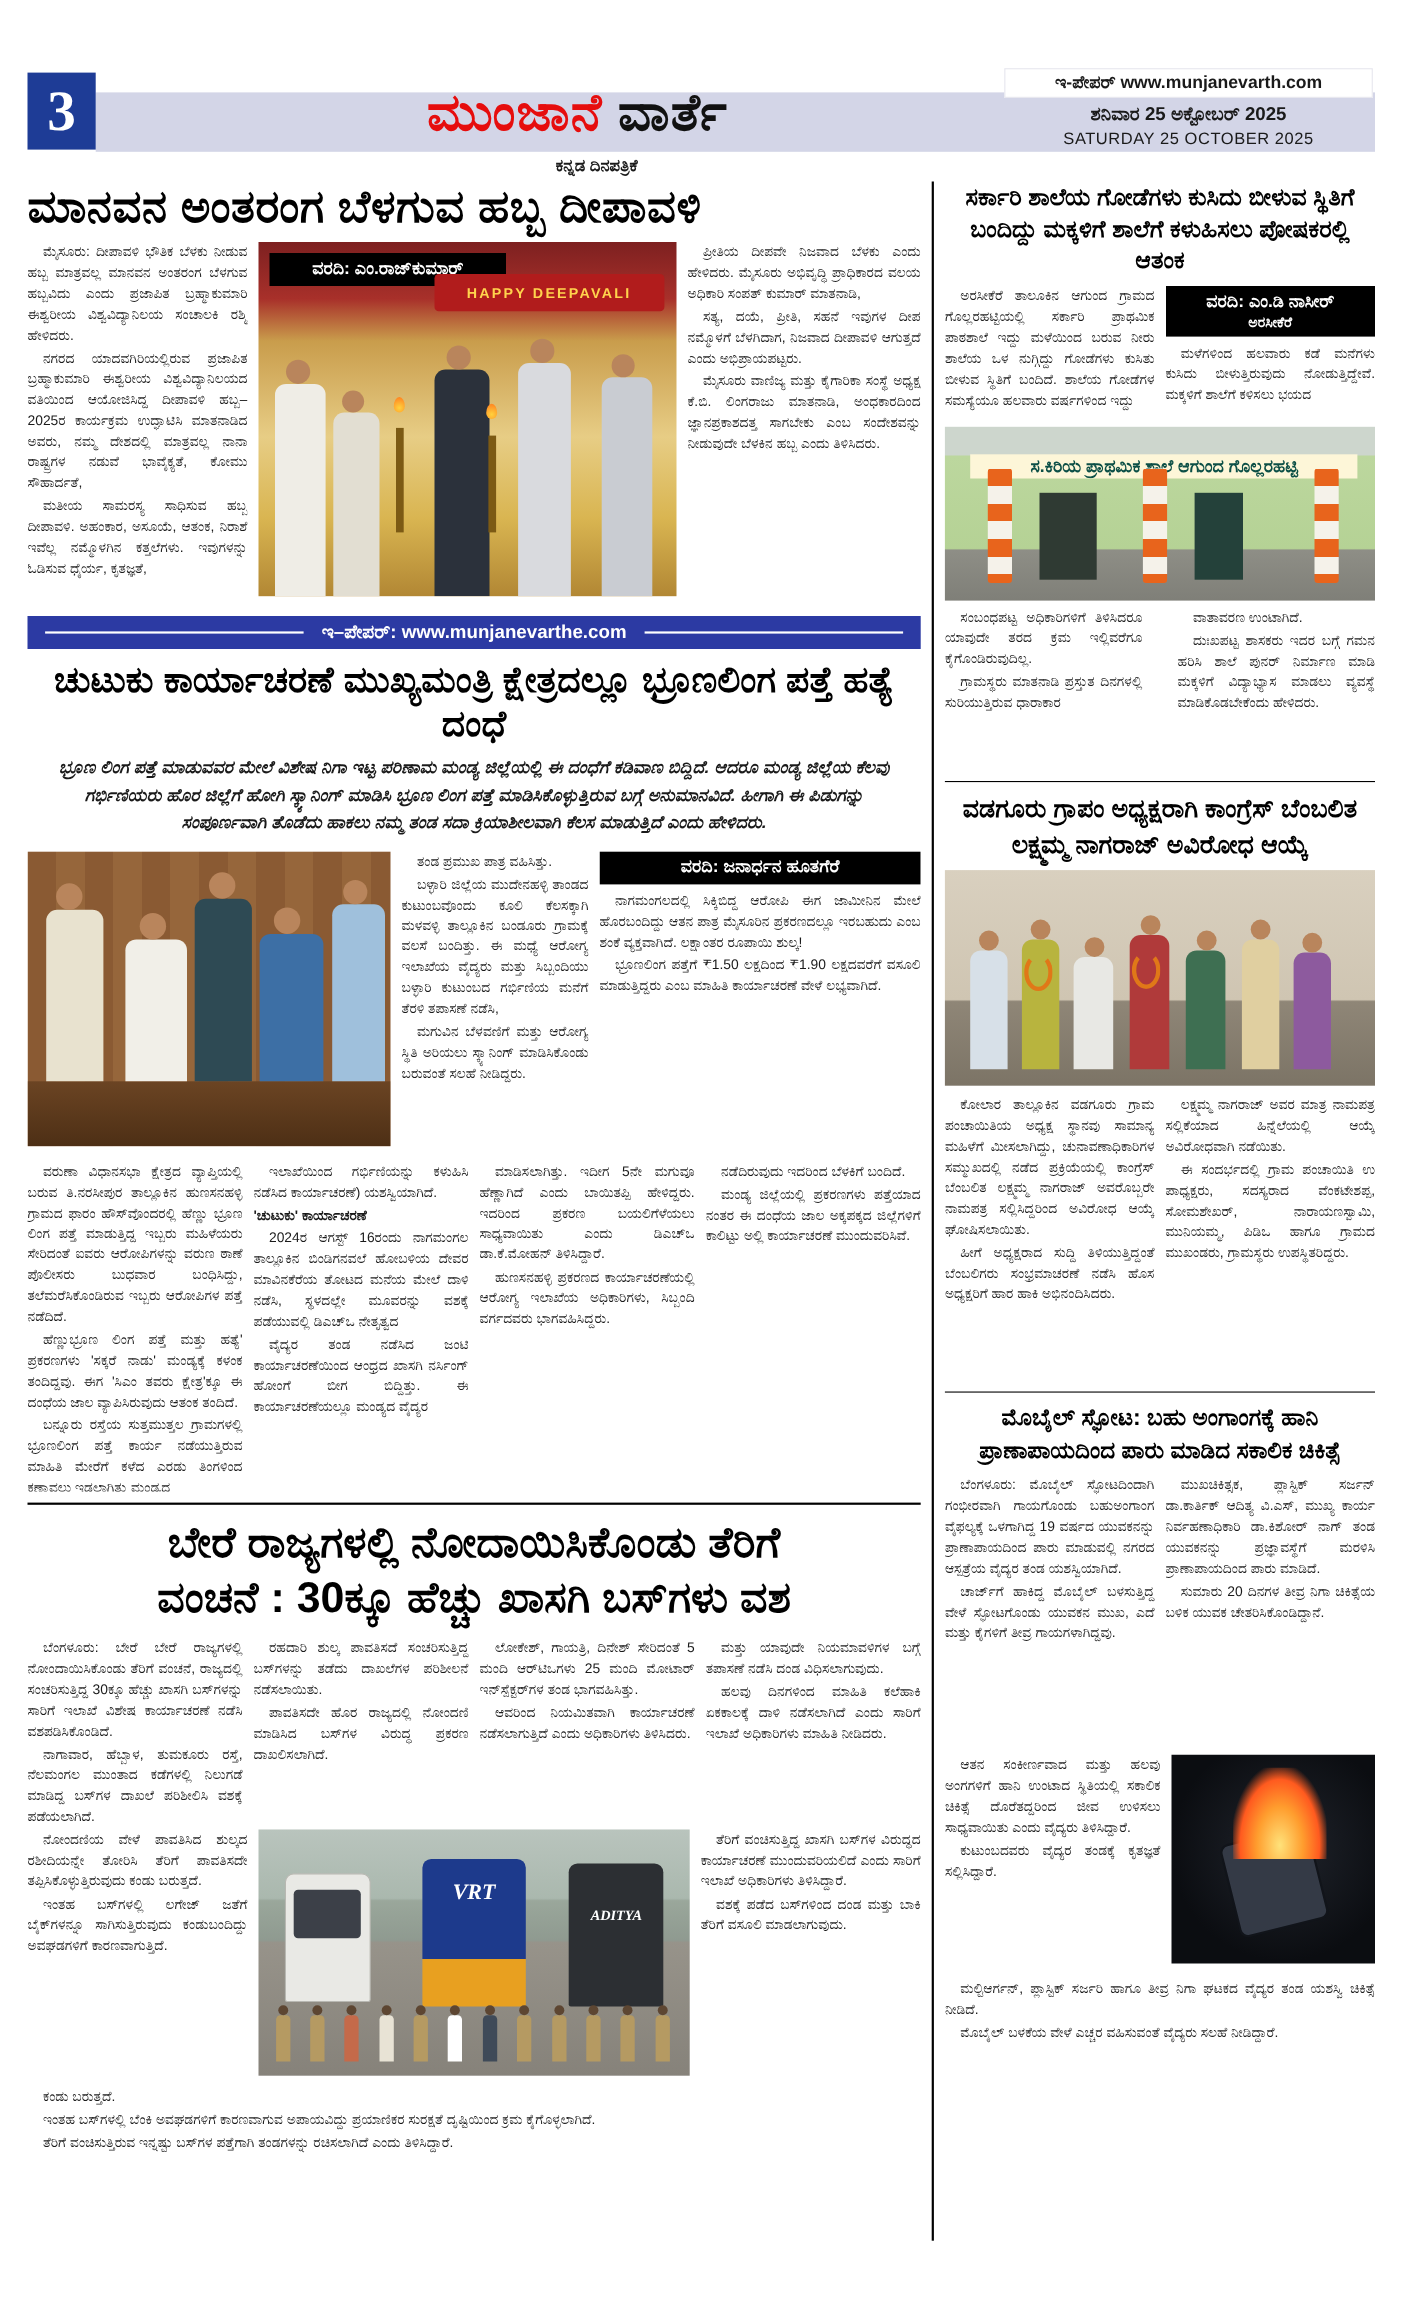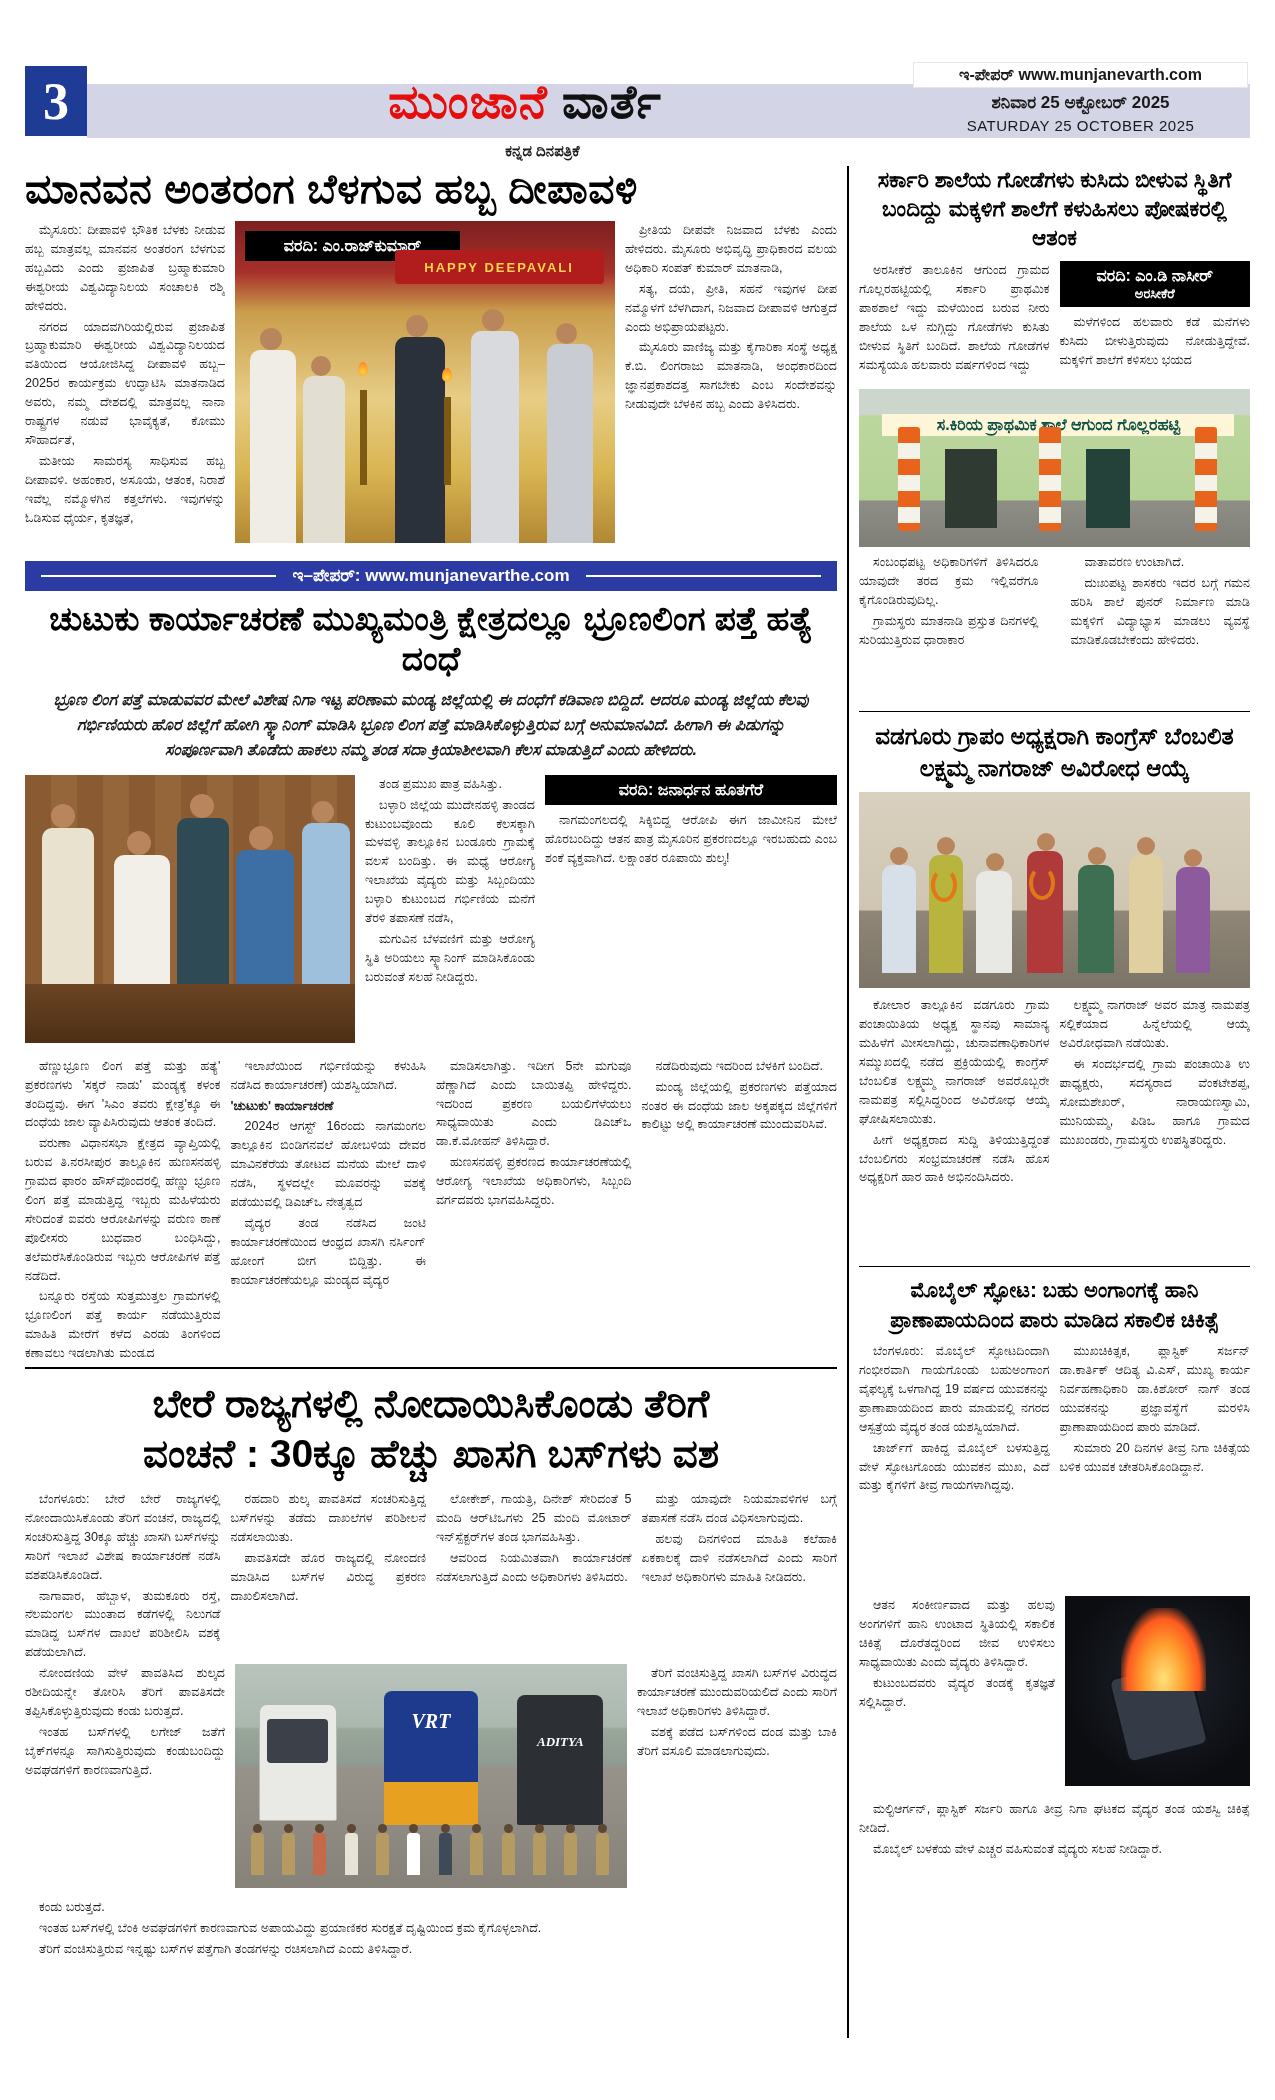--- a/index.html
+++ b/index.html
@@ -176,27 +176,28 @@
           </div>
           <div class="ncol" style="flex:0 0 170px;">
               <p>ತಂಡ ಪ್ರಮುಖ ಪಾತ್ರ ವಹಿಸಿತ್ತು.</p>
               <p>ಬಳ್ಳಾರಿ ಜಿಲ್ಲೆಯ ಮುದೇನಹಳ್ಳಿ ತಾಂಡದ ಕುಟುಂಬವೊಂದು ಕೂಲಿ ಕೆಲಸಕ್ಕಾಗಿ ಮಳವಳ್ಳಿ ತಾಲ್ಲೂಕಿನ ಬಂಡೂರು ಗ್ರಾಮಕ್ಕೆ ವಲಸೆ ಬಂದಿತ್ತು. ಈ ಮಧ್ಯೆ ಆರೋಗ್ಯ ಇಲಾಖೆಯ ವೈದ್ಯರು ಮತ್ತು ಸಿಬ್ಬಂದಿಯು ಬಳ್ಳಾರಿ ಕುಟುಂಬದ ಗರ್ಭಿಣಿಯ ಮನೆಗೆ ತೆರಳಿ ತಪಾಸಣೆ ನಡೆಸಿ,</p>
               <p>ಮಗುವಿನ ಬೆಳವಣಿಗೆ ಮತ್ತು ಆರೋಗ್ಯ ಸ್ಥಿತಿ ಅರಿಯಲು ಸ್ಕ್ಯಾನಿಂಗ್ ಮಾಡಿಸಿಕೊಂಡು ಬರುವಂತೆ ಸಲಹೆ ನೀಡಿದ್ದರು.</p>
             </div>
           <div class="ncol">
             <div class="bybox" style="margin-bottom:6px;">ವರದಿ: ಜನಾರ್ಧನ ಹೂತಗೆರೆ</div>
             <div>
                 <p>ನಾಗಮಂಗಲದಲ್ಲಿ ಸಿಕ್ಕಿಬಿದ್ದ ಆರೋಪಿ ಈಗ ಜಾಮೀನಿನ ಮೇಲೆ ಹೊರಬಂದಿದ್ದು ಆತನ ಪಾತ್ರ ಮೈಸೂರಿನ ಪ್ರಕರಣದಲ್ಲೂ ಇರಬಹುದು ಎಂಬ ಶಂಕೆ ವ್ಯಕ್ತವಾಗಿದೆ. ಲಕ್ಷಾಂತರ ರೂಪಾಯಿ ಶುಲ್ಕ!</p>
+                <p>ಭ್ರೂಣಲಿಂಗ ಪತ್ತೆಗೆ ₹1.50 ಲಕ್ಷದಿಂದ ₹1.90 ಲಕ್ಷದವರೆಗೆ ವಸೂಲಿ ಮಾಡುತ್ತಿದ್ದರು ಎಂಬ ಮಾಹಿತಿ ಕಾರ್ಯಾಚರಣೆ ವೇಳೆ ಲಭ್ಯವಾಗಿದೆ.</p>
               </div>
           </div>
         </div>
         <div class="colrow" style="height:300px; margin-top:10px;">
           <div class="ncol">
+              <p>ವರುಣಾ ವಿಧಾನಸಭಾ ಕ್ಷೇತ್ರದ ವ್ಯಾಪ್ತಿಯಲ್ಲಿ ಬರುವ ತಿ.ನರಸೀಪುರ ತಾಲ್ಲೂಕಿನ ಹುಣಸನಹಳ್ಳಿ ಗ್ರಾಮದ ಫಾರಂ ಹೌಸ್‌ವೊಂದರಲ್ಲಿ ಹೆಣ್ಣು ಭ್ರೂಣ ಲಿಂಗ ಪತ್ತೆ ಮಾಡುತ್ತಿದ್ದ ಇಬ್ಬರು ಮಹಿಳೆಯರು ಸೇರಿದಂತೆ ಐವರು ಆರೋಪಿಗಳನ್ನು ವರುಣ ಠಾಣೆ ಪೊಲೀಸರು ಬುಧವಾರ ಬಂಧಿಸಿದ್ದು, ತಲೆಮರೆಸಿಕೊಂಡಿರುವ ಇಬ್ಬರು ಆರೋಪಿಗಳ ಪತ್ತೆ ನಡೆದಿದೆ.</p>
               <p>ಹೆಣ್ಣುಭ್ರೂಣ ಲಿಂಗ ಪತ್ತೆ ಮತ್ತು ಹತ್ಯೆ' ಪ್ರಕರಣಗಳು 'ಸಕ್ಕರೆ ನಾಡು' ಮಂಡ್ಯಕ್ಕೆ ಕಳಂಕ ತಂದಿದ್ದವು. ಈಗ 'ಸಿಎಂ ತವರು ಕ್ಷೇತ್ರ'ಕ್ಕೂ ಈ ದಂಧೆಯ ಜಾಲ ವ್ಯಾಪಿಸಿರುವುದು ಆತಂಕ ತಂದಿದೆ.</p>
-              <p>ವರುಣಾ ವಿಧಾನಸಭಾ ಕ್ಷೇತ್ರದ ವ್ಯಾಪ್ತಿಯಲ್ಲಿ ಬರುವ ತಿ.ನರಸೀಪುರ ತಾಲ್ಲೂಕಿನ ಹುಣಸನಹಳ್ಳಿ ಗ್ರಾಮದ ಫಾರಂ ಹೌಸ್‌ವೊಂದರಲ್ಲಿ ಹೆಣ್ಣು ಭ್ರೂಣ ಲಿಂಗ ಪತ್ತೆ ಮಾಡುತ್ತಿದ್ದ ಇಬ್ಬರು ಮಹಿಳೆಯರು ಸೇರಿದಂತೆ ಐವರು ಆರೋಪಿಗಳನ್ನು ವರುಣ ಠಾಣೆ ಪೊಲೀಸರು ಬುಧವಾರ ಬಂಧಿಸಿದ್ದು, ತಲೆಮರೆಸಿಕೊಂಡಿರುವ ಇಬ್ಬರು ಆರೋಪಿಗಳ ಪತ್ತೆ ನಡೆದಿದೆ.</p>
               <p>ಬನ್ನೂರು ರಸ್ತೆಯ ಸುತ್ತಮುತ್ತಲ ಗ್ರಾಮಗಳಲ್ಲಿ ಭ್ರೂಣಲಿಂಗ ಪತ್ತೆ ಕಾರ್ಯ ನಡೆಯುತ್ತಿರುವ ಮಾಹಿತಿ ಮೇರೆಗೆ ಕಳೆದ ಎರಡು ತಿಂಗಳಿಂದ ಕಣ್ಗಾವಲು ಇಡಲಾಗಿತ್ತು ಮಂಡ್ಯದ</p>
             </div>
           <div class="ncol">
               <p>ಇಲಾಖೆಯಿಂದ ಗರ್ಭಿಣಿಯನ್ನು ಕಳುಹಿಸಿ ನಡೆಸಿದ ಕಾರ್ಯಾಚರಣೆ) ಯಶಸ್ವಿಯಾಗಿದೆ.</p>
               <p class="crosshead">'ಚುಟುಕು' ಕಾರ್ಯಾಚರಣೆ</p>
               <p>2024ರ ಆಗಸ್ಟ್ 16ರಂದು ನಾಗಮಂಗಲ ತಾಲ್ಲೂಕಿನ ಬಿಂಡಿಗನವಲೆ ಹೋಬಳಿಯ ದೇವರ ಮಾವಿನಕೆರೆಯ ತೋಟದ ಮನೆಯ ಮೇಲೆ ದಾಳಿ ನಡೆಸಿ, ಸ್ಥಳದಲ್ಲೇ ಮೂವರನ್ನು ವಶಕ್ಕೆ ಪಡೆಯುವಲ್ಲಿ ಡಿಎಚ್‌ಒ ನೇತೃತ್ವದ</p>
               <p>ವೈದ್ಯರ ತಂಡ ನಡೆಸಿದ ಜಂಟಿ ಕಾರ್ಯಾಚರಣೆಯಿಂದ ಆಂಧ್ರದ ಖಾಸಗಿ ನರ್ಸಿಂಗ್ ಹೋಂಗೆ ಬೀಗ ಬಿದ್ದಿತ್ತು. ಈ ಕಾರ್ಯಾಚರಣೆಯಲ್ಲೂ ಮಂಡ್ಯದ ವೈದ್ಯರ</p>
             </div>
           <div class="ncol">
               <p>ಮಾಡಿಸಲಾಗಿತ್ತು. ಇದೀಗ 5ನೇ ಮಗುವೂ ಹೆಣ್ಣಾಗಿದೆ ಎಂದು ಬಾಯಿತಪ್ಪಿ ಹೇಳಿದ್ದರು. ಇದರಿಂದ ಪ್ರಕರಣ ಬಯಲಿಗೆಳೆಯಲು ಸಾಧ್ಯವಾಯಿತು ಎಂದು ಡಿಎಚ್‌ಒ ಡಾ.ಕೆ.ಮೋಹನ್ ತಿಳಿಸಿದ್ದಾರೆ.</p>

